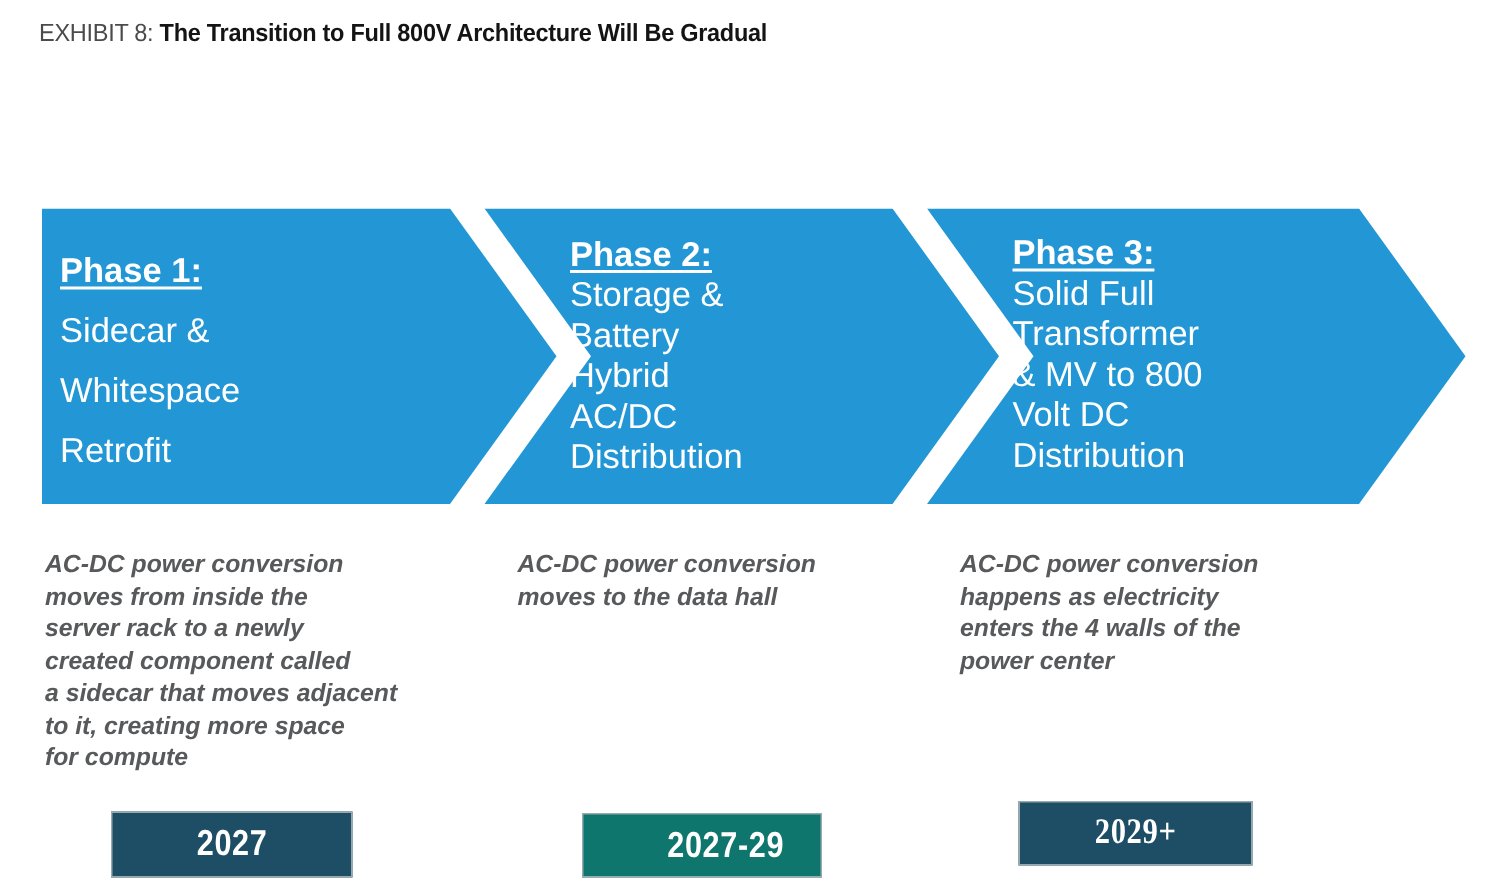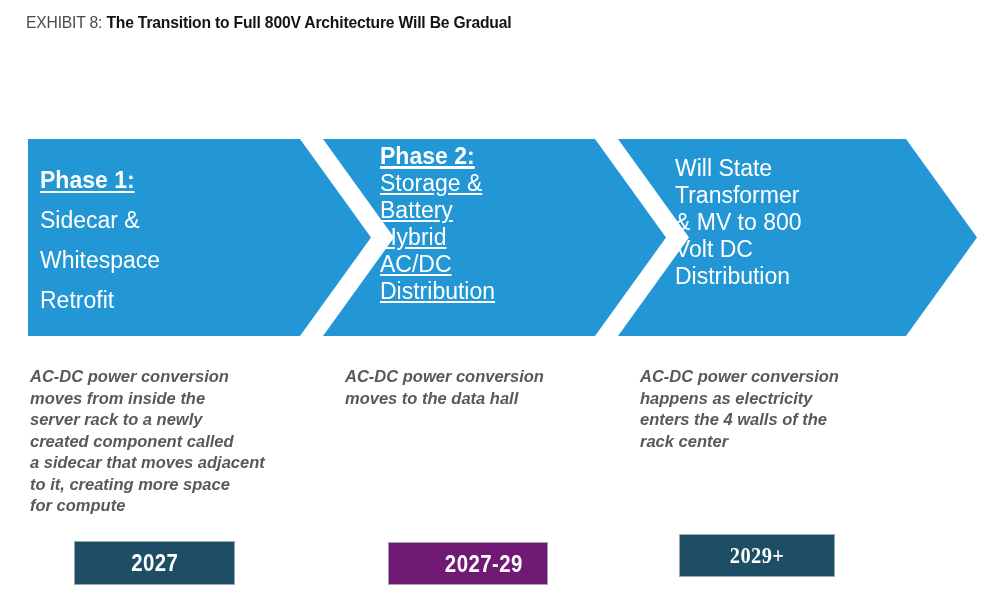--- a/index.html
+++ b/index.html
@@ -48,21 +48,21 @@
     text-align: left;
     color: #ffffff;
     font-size: 23px;
   }
   .phase-heading {
     font-weight: bold;
     text-decoration: underline;
     text-underline-offset: 3px;
   }
   .text-phase-1 { left: 40px;  top: 160px; width: 294px; line-height: 40px; }
-  .text-phase-2 { left: 380px; top: 143px; width: 250px; line-height: 27px; text-decoration: underline; }
+  .text-phase-2 { left: 380px; top: 156px; width: 250px; line-height: 27px; }
   .text-phase-3 { left: 675px; top: 155px; width: 250px; line-height: 27px; }
   
   .phase-desc {
     position: absolute;
     top: 366px;
     font-style: italic;
     font-weight: bold;
     font-size: 16.5px;
     line-height: 21.5px;
     color: #58595b;
@@ -116,21 +116,22 @@
   <div class="arrow-text text-phase-2">
     <div class="phase-heading">Phase 2:</div>
     <div>Storage &amp;</div>
     <div>Battery</div>
     <div>Hybrid</div>
     <div>AC/DC</div>
     <div>Distribution</div>
   </div>
 
   <div class="arrow-text text-phase-3">
-    <div>Will State</div>
+    <div class="phase-heading">Phase 3:</div>
+    <div>Solid Full</div>
     <div>Transformer</div>
     <div>&amp; MV to 800</div>
     <div>Volt DC</div>
     <div>Distribution</div>
   </div>
 
   <div class="phase-desc desc-1">
     <div>AC-DC power conversion</div>
     <div>moves from inside the</div>
     <div>server rack to a newly</div>
@@ -142,26 +143,26 @@
 
   <div class="phase-desc desc-2">
     <div>AC-DC power conversion</div>
     <div>moves to the data hall</div>
   </div>
 
   <div class="phase-desc desc-3">
     <div>AC-DC power conversion</div>
     <div>happens as electricity</div>
     <div>enters the 4 walls of the</div>
-    <div>rack center</div>
+    <div>power center</div>
   </div>
 
   <div class="year-badge badge-1" style="background-color: rgb(29, 78, 102); text-align: center;">
     <span>2027</span>
   </div>
-  <div class="year-badge badge-2" style="background-color: #701a75; padding-left: 32px;">
+  <div class="year-badge badge-2" style="background-color: #0f766e; padding-left: 32px;">
     <span>2027-29</span>
   </div>
   <div class="year-badge badge-3" style="background-color: rgb(29, 78, 102);">
     <span>2029+</span>
   </div>
 
 </div>
 
 </body></html>

